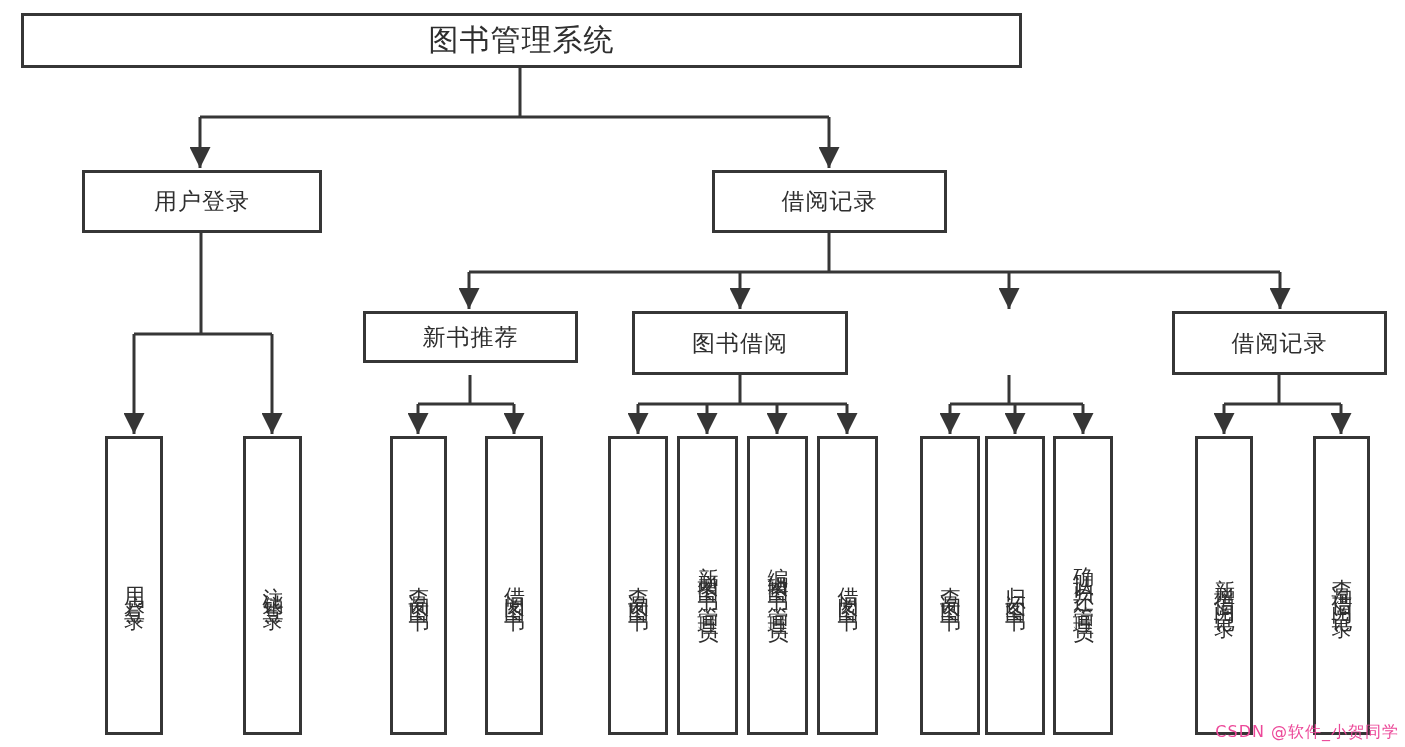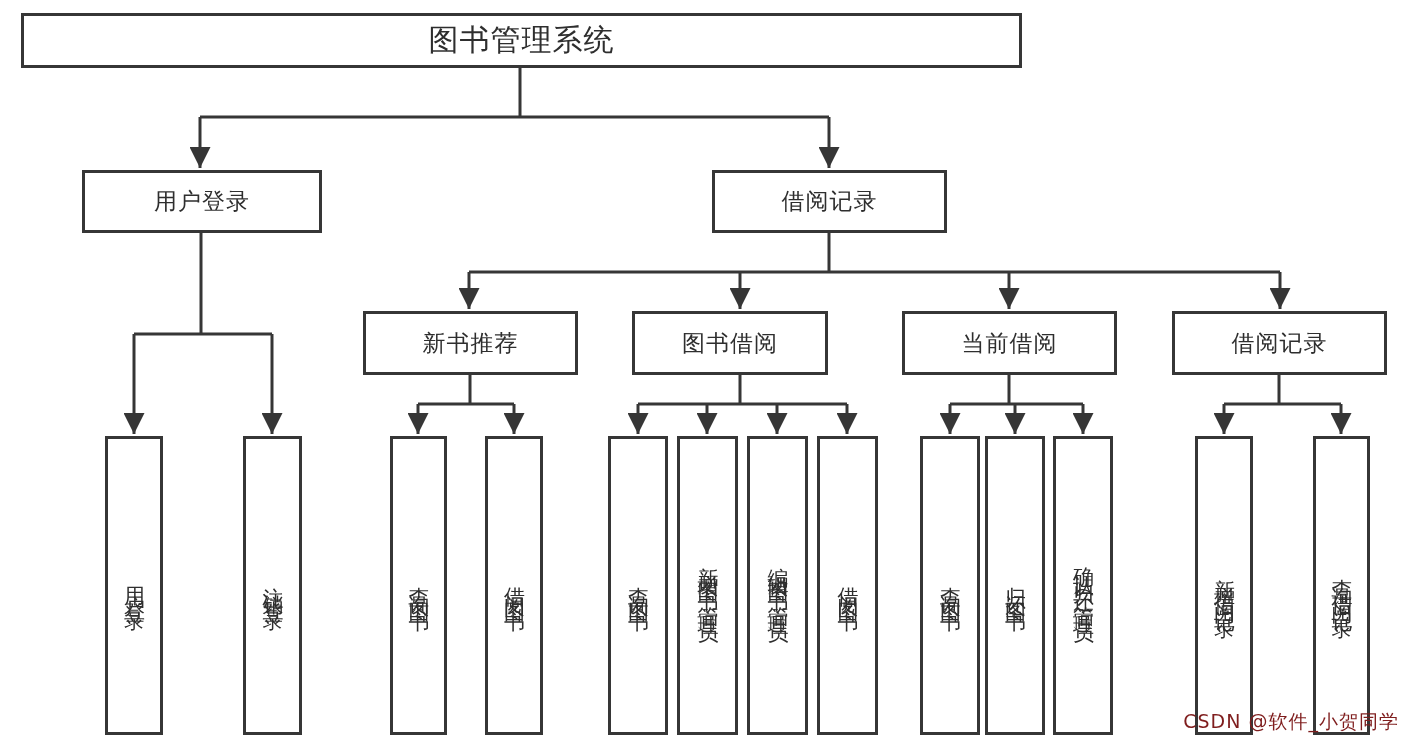--- a/index.html
+++ b/index.html
@@ -41,44 +41,44 @@
     letter-spacing: 8px;
     line-height: 1;
     white-space: normal;
   }
   
   #b-root { left: 21px;   top: 13px;  width: 1001px; height: 55px; font-size: 30px; }
   
   #b-l20  { left: 82px;   top: 170px; width: 240px;  height: 63px; }
   #b-l21  { left: 712px;  top: 170px; width: 235px;  height: 63px; }
   
-  #b-l30  { left: 363px;  top: 311px; width: 215px;  height: 64px; font-family: Liberation Serif, serif; }
-  #b-l31  { left: 632px;  top: 311px; width: 196px;  height: 64px; }
+  #b-l30  { left: 363px;  top: 311px; width: 215px;  height: 52px; font-family: Liberation Serif, serif; }
+  #b-l31  { left: 632px;  top: 311px; width: 216px;  height: 64px; }
   #b-l32  { left: 902px;  top: 311px; width: 215px;  height: 64px; }
   #b-l33  { left: 1172px; top: 311px; width: 215px;  height: 64px; }
   
   #f0  { left: 105px;  top: 436px; width: 58px; height: 299px; }
   #f1  { left: 243px;  top: 436px; width: 59px; height: 299px; }
   #f2  { left: 390px;  top: 436px; width: 57px; height: 299px; }
   #f3  { left: 485px;  top: 436px; width: 58px; height: 299px; }
   #f4  { left: 608px;  top: 436px; width: 60px; height: 299px; }
   #f5  { left: 677px;  top: 436px; width: 61px; height: 299px; }
   #f6  { left: 747px;  top: 436px; width: 61px; height: 299px; }
   #f7  { left: 817px;  top: 436px; width: 61px; height: 299px; }
   #f8  { left: 920px;  top: 436px; width: 60px; height: 299px; }
   #f9  { left: 985px;  top: 436px; width: 60px; height: 299px; }
   #f10 { left: 1053px; top: 436px; width: 60px; height: 299px; }
   #f11 { left: 1195px; top: 436px; width: 58px; height: 299px; }
   #f12 { left: 1313px; top: 436px; width: 57px; height: 299px; }
   .watermark {
     position: absolute;
     right: 6px;
-    bottom: 12px;
-    color: #7f1d1d;
-    font-size: 19px;
+    bottom: 4px;
+    color: #ec4899;
+    font-size: 16px;
     letter-spacing: 1px;
     z-index: 5;
   }
 </style>
 </head>
 <body>
 
 <div class="canvas">
 
   <svg class="wires" viewBox="0 0 1405 747" xmlns="http://www.w3.org/2000/svg">
@@ -120,21 +120,20 @@
     <line class="wire" x1="1341" y1="404" x2="1341" y2="434" marker-end="url(#ah)"></line>
   </svg>
 
   <div class="box" id="b-root">图书管理系统</div>
 
   <div class="box" id="b-l20">用户登录</div>
   <div class="box" id="b-l21">借阅记录</div>
 
   <div class="box" id="b-l30">新书推荐</div>
   <div class="box" id="b-l31">图书借阅</div>
-  <div class="box" id="b-l32">当前借阅</div>
   <div class="box" id="b-l33">借阅记录</div>
 
   <div class="box leaf" id="f0">用户登录</div>
   <div class="box leaf" id="f1">注销登录</div>
   <div class="box leaf" id="f2">查询图书</div>
   <div class="box leaf" id="f3">借阅图书</div>
   <div class="box leaf" id="f4">查询图书</div>
   <div class="box leaf" id="f5">新增图书（管理员）</div>
   <div class="box leaf" id="f6">编辑图书（管理员）</div>
   <div class="box leaf" id="f7">借阅图书</div>

